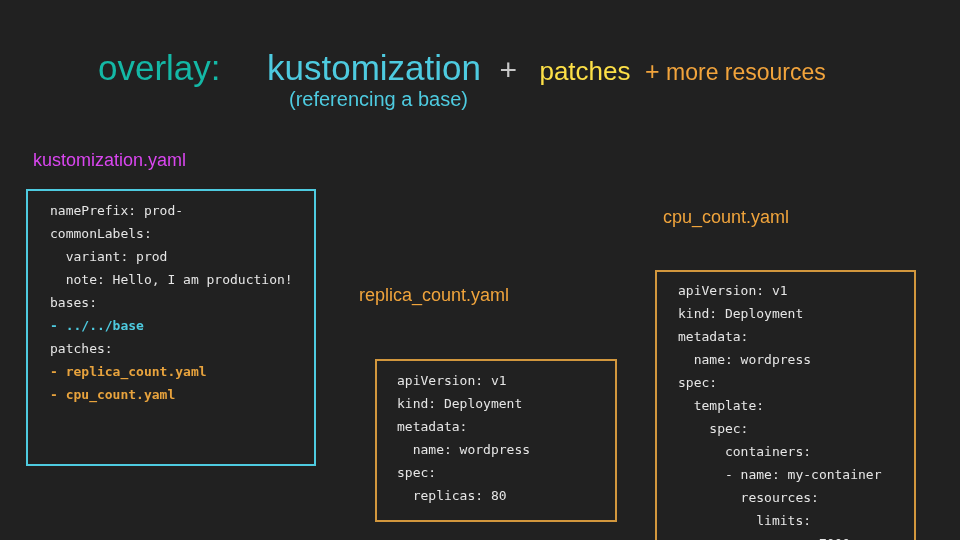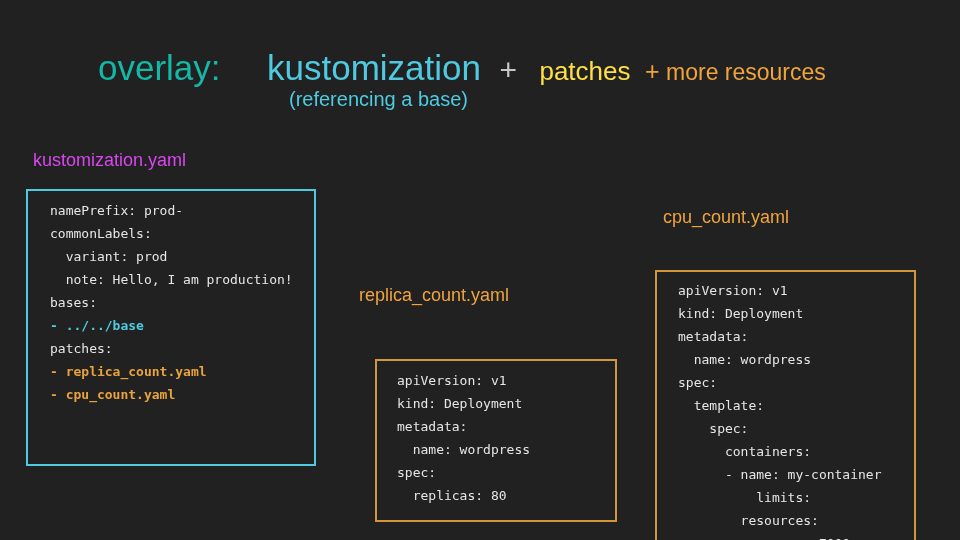--- a/index.html
+++ b/index.html
@@ -110,19 +110,19 @@
     <div class="codebox">
         <div class="code-line plain">apiVersion: v1</div>
         <div class="code-line plain">kind: Deployment</div>
         <div class="code-line plain">metadata:</div>
         <div class="code-line plain">  name: wordpress</div>
         <div class="code-line plain">spec:</div>
         <div class="code-line plain">  template:</div>
         <div class="code-line plain">    spec:</div>
         <div class="code-line plain">      containers:</div>
         <div class="code-line plain">      - name: my-container</div>
+        <div class="code-line plain">        resources:</div>
         <div class="code-line plain">          limits:</div>
-        <div class="code-line plain">        resources:</div>
         <div class="code-line plain">            cpu:  7000m</div>
       </div>
   </div>
 
 </div>
 
 </body></html>

